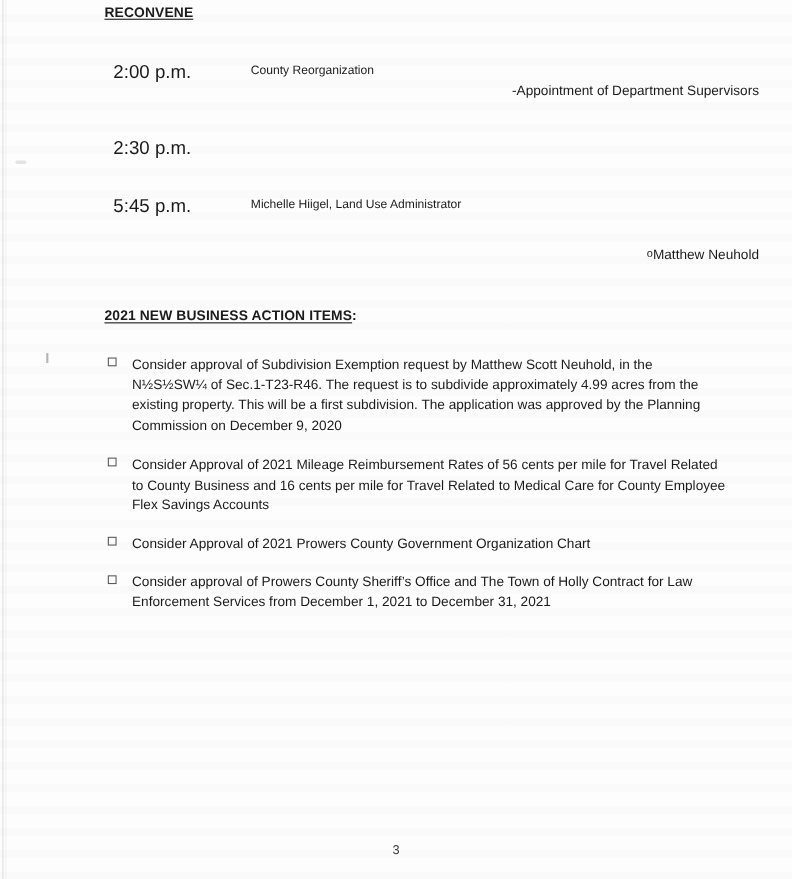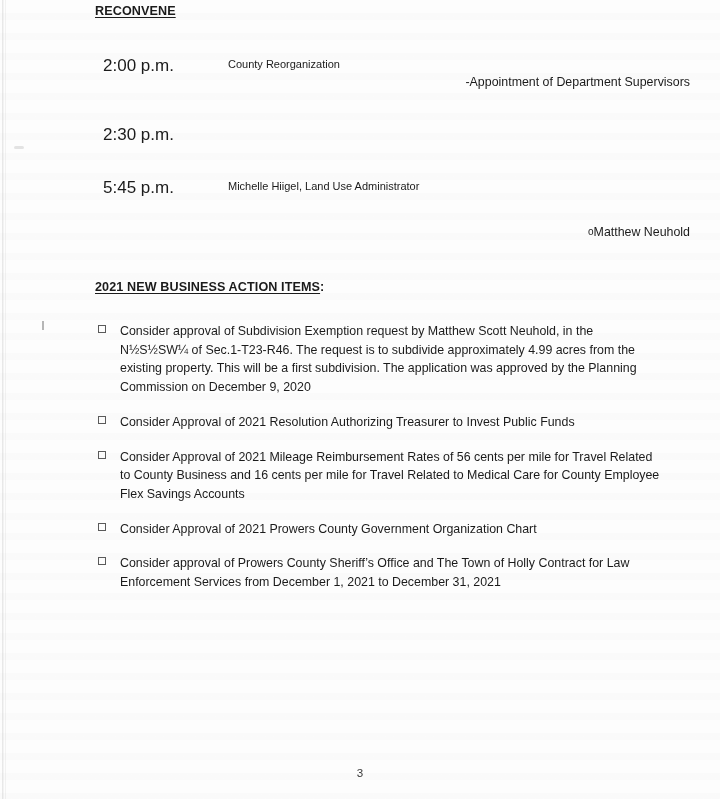--- a/index.html
+++ b/index.html
@@ -210,24 +210,20 @@
       <span class="u">2021 NEW BUSINESS ACTION ITEMS</span><span>:</span>
     </div>
 
     <div class="action-list" id="action-list-root">
         <div class="action-item">
           <span class="cb"></span>
           <span class="action-text">Consider approval of Subdivision Exemption request by Matthew Scott Neuhold, in the N½S½SW¼ of Sec.1-T23-R46. The request is to subdivide approximately 4.99 acres from the existing property. This will be a first subdivision. The application was approved by the Planning Commission on December 9, 2020</span>
         </div>
         <div class="action-item">
           <span class="cb"></span>
-          <span class="action-text">Consider Approval of 2021 Resolution Authorizing Treasurer to Invest Public Funds</span>
-        </div>
-        <div class="action-item">
-          <span class="cb"></span>
           <span class="action-text">Consider Approval of 2021 Mileage Reimbursement Rates of 56 cents per mile for Travel Related to County Business and 16 cents per mile for Travel Related to Medical Care for County Employee Flex Savings Accounts</span>
         </div>
         <div class="action-item">
           <span class="cb"></span>
           <span class="action-text">Consider Approval of 2021 Prowers County Government Organization Chart</span>
         </div>
         <div class="action-item">
           <span class="cb"></span>
           <span class="action-text">Consider approval of Prowers County Sheriff’s Office and The Town of Holly Contract for Law Enforcement Services from December 1, 2021 to December 31, 2021</span>
         </div>

